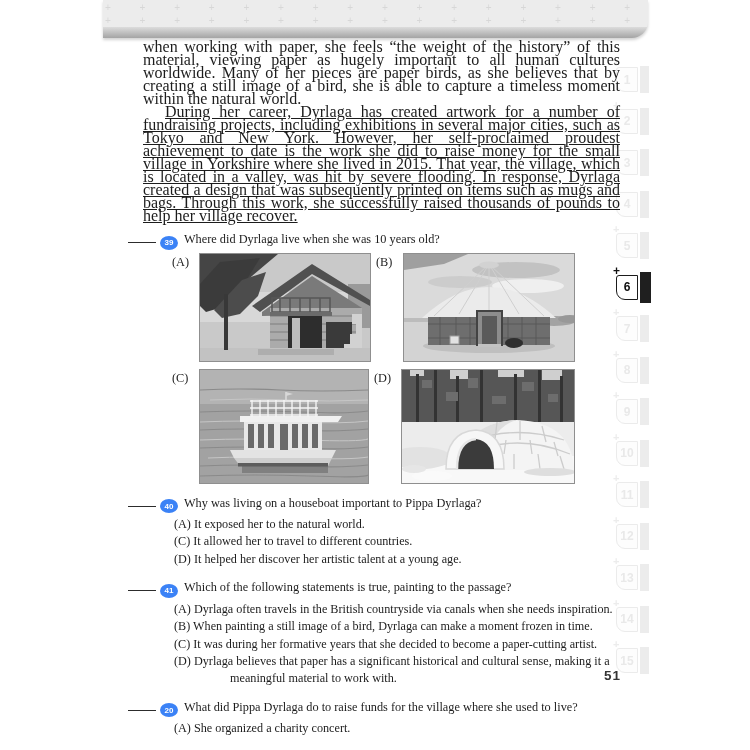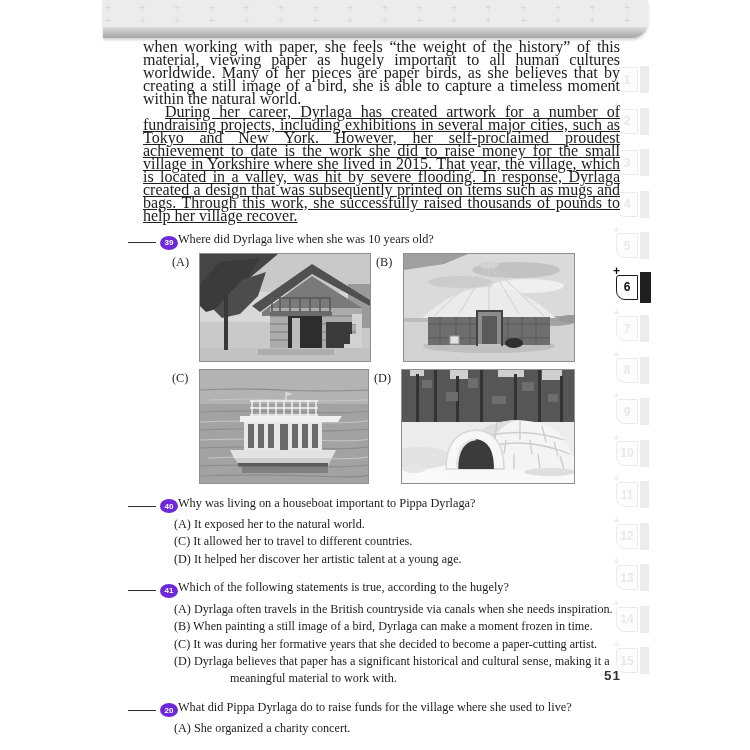--- a/index.html
+++ b/index.html
@@ -73,24 +73,24 @@
 
   .qblock { margin-top: 9px; }
   .qline { font-size: 12.3px; line-height: 17px; }
   .answer-blank {
     display: inline-block; width: 28px; height: 11px;
     border-bottom: 1px solid #2c2c2c; margin-right: 4px;
   }
   .qnum-badge {
     display: inline-flex; align-items: center; justify-content: center;
     width: 18px; height: 14px; border-radius: 50%;
-    background: #6d28d9; color: #fff;
+    background: #3b82f6; color: #fff;
     font-family: "Liberation Sans", sans-serif;
     font-size: 8px; font-weight: bold;
-    vertical-align: -2px;
+    margin-right: 6px; vertical-align: -2px;
   }
   .options { margin-left: 46px; margin-top: 3px; }
   .opt { font-size: 12.2px; line-height: 17.4px; padding-left: 56px; text-indent: -56px; }
 
   
   .photo-grid { margin-left: 44px; margin-top: 4px; }
   .photo-row { display: flex; gap: 6px; }
   .photo-row + .photo-row { margin-top: 9px; }
   .photo-cell { display: flex; }
   .photo-label { width: 28px; font-size: 12.3px; padding-top: 1px; }
@@ -436,21 +436,21 @@
     </div>
     <div class="options">
       <div class="opt">(A) It exposed her to the natural world.</div>
       <div class="opt">(C) It allowed her to travel to different countries.</div>
       <div class="opt">(D) It helped her discover her artistic talent at a young age.</div>
     </div>
   </div>
 
   <div class="qblock" style="margin-top:11px;">
     <div class="qline">
-      <span class="answer-blank"></span><span class="qnum-badge">41</span><span class="qtext">Which of the following statements is true, according to the hugely?</span>
+      <span class="answer-blank"></span><span class="qnum-badge">41</span><span class="qtext">Which of the following statements is true, painting to the passage?</span>
     </div>
     <div class="options">
       <div class="opt">(A) Dyrlaga often travels in the British countryside via canals when she needs inspiration.</div>
       <div class="opt">(B) When painting a still image of a bird, Dyrlaga can make a moment frozen in time.</div>
       <div class="opt">(C) It was during her formative years that she decided to become a paper-cutting artist.</div>
       <div class="opt">(D) Dyrlaga believes that paper has a significant historical and cultural sense, making it a meaningful material to work with.</div>
     </div>
   </div>
 
   <div class="qblock" style="margin-top:11px;">

